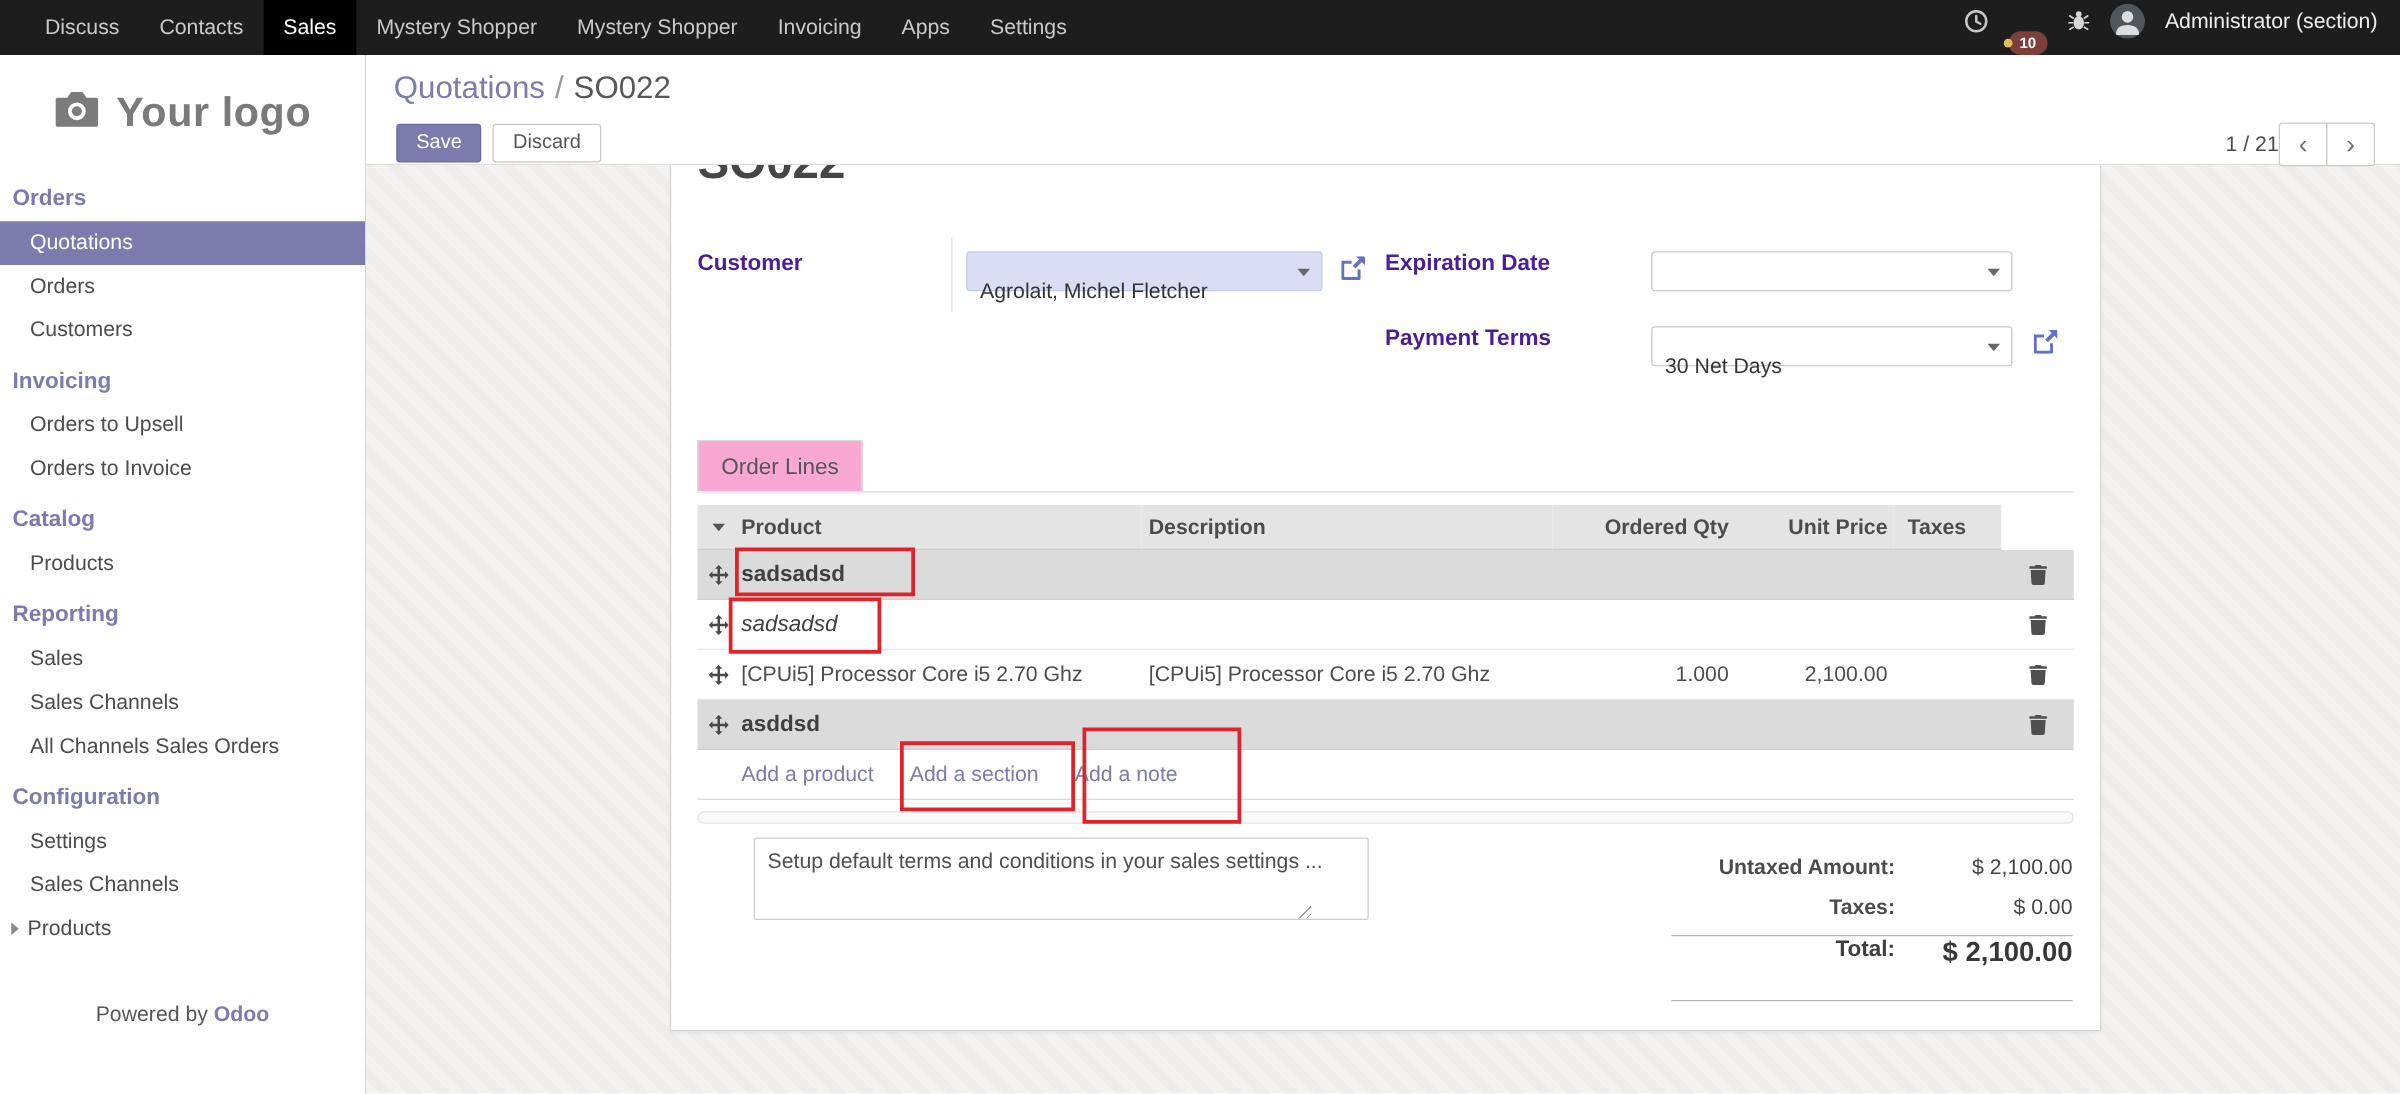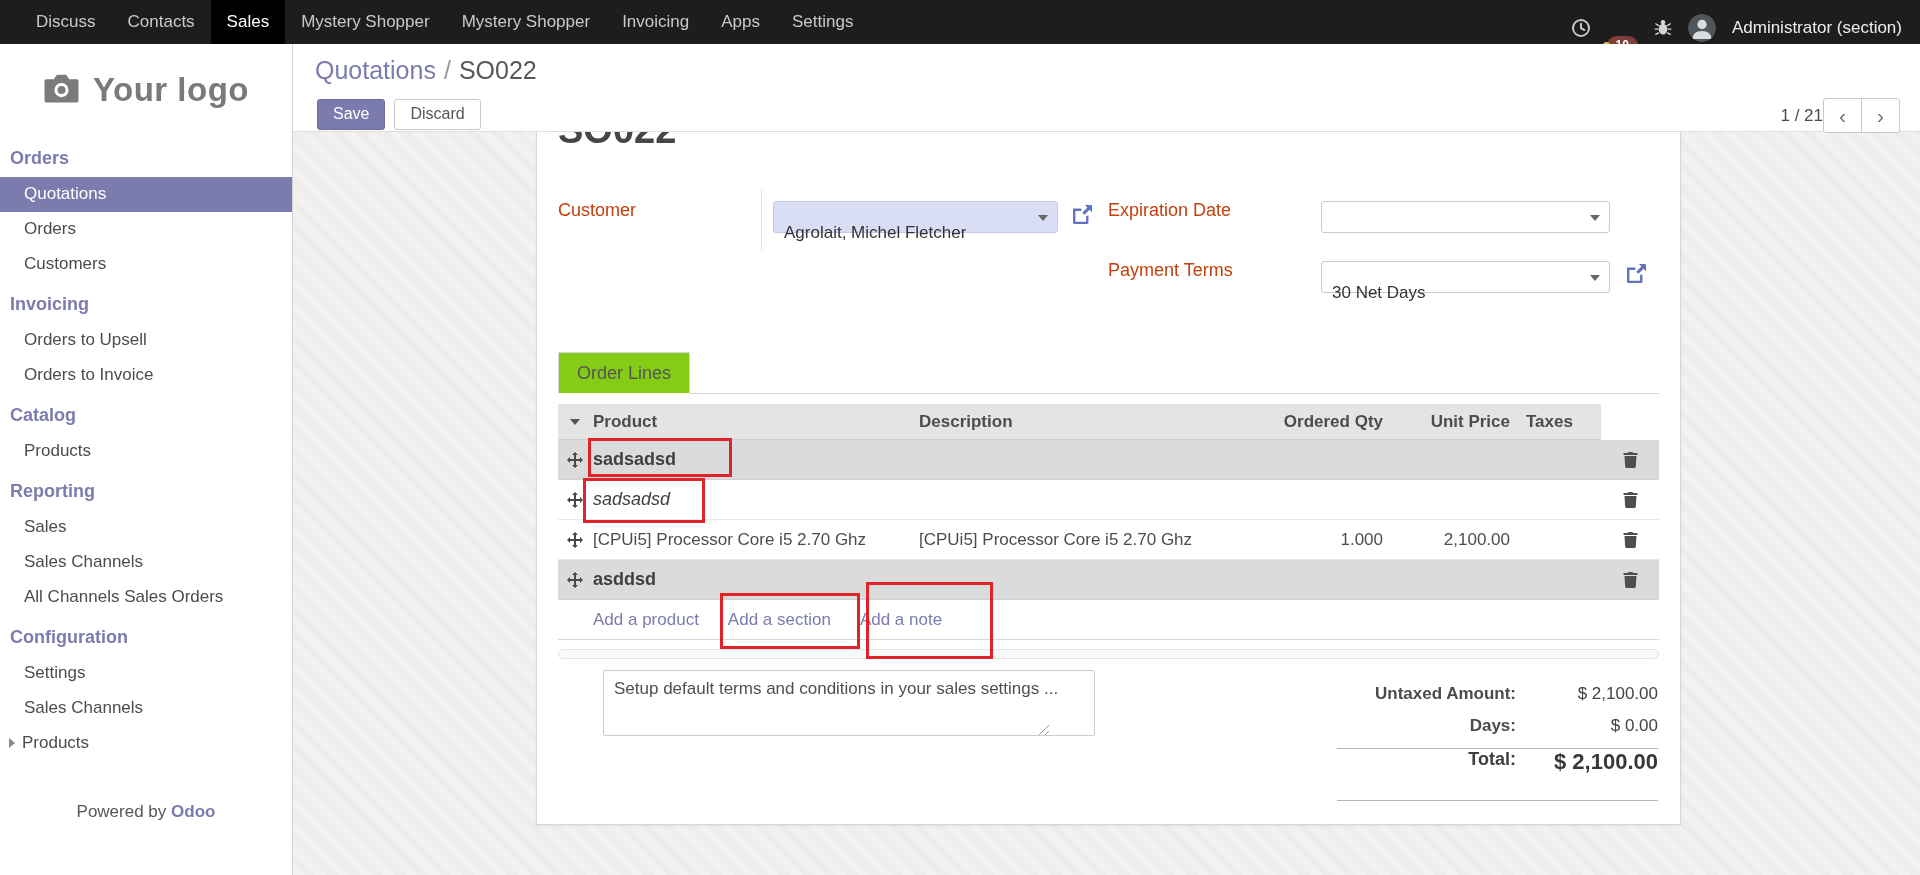--- a/index.html
+++ b/index.html
@@ -6,21 +6,21 @@
   html, body { margin: 0; background: #ffffff; }
   .page {
     position: relative; width: 1920px; height: 875px; overflow: hidden;
     background: #ffffff; color: #4c4c4c;
     font-family: "Liberation Sans", sans-serif;
   }
 
   
   .topbar {
     position: absolute; top: 0; left: 0; right: 0; height: 44px;
-    background: #1d1d1d; display: flex; align-items: flex-start; padding-left: 20px;
+    background: #1d1d1d; display: flex; align-items: flex-end; padding-left: 20px;
   }
   .nav-item {
     color: #c9c9c9; font-size: 17px; line-height: 44px; padding: 0 16px;
     text-decoration: none; cursor: pointer; white-space: nowrap;
   }
   .nav-item.active { background: #000; color: #fff; }
   .nav-right { margin-left: auto; display: flex; align-items: center; gap: 16px; padding-right: 18px; }
   .nav-icon { display: flex; align-items: center; cursor: pointer; }
   .badge {
     position: relative; background: #7c3f39; color: #fff; font-size: 12px; font-weight: bold;
@@ -79,21 +79,21 @@
     position: absolute; top: 88px; left: 0; right: 0; bottom: 0; overflow: hidden;
     background: repeating-linear-gradient(45deg, #f3f2f1 0px, #f3f2f1 8px, #eeedec 8px, #eeedec 16px);
   }
 
   
   .sheet {
     position: absolute; left: 243px; top: -55px; width: 1145px; height: 748px;
     background: #fff; border: 1px solid #d6d6d6; box-shadow: 0 1px 3px rgba(0,0,0,.06);
   }
   .so-title { position: absolute; left: 21px; top: 30px; font-size: 38px; line-height: 44px; font-weight: bold; color: #464646; }
-  .lbl { position: absolute; font-size: 18px; font-weight: normal; color: #c2410c; }
+  .lbl { position: absolute; font-size: 18px; font-weight: bold; color: #4c1d95; }
   .customer-lbl { left: 21px; top: 122px; }
   .exp-lbl { left: 571px; top: 122px; }
   .pay-lbl { left: 571px; top: 182px; }
   .vsep { position: absolute; left: 224px; top: 112px; width: 1px; height: 60px; background: #e3e3e3; }
   .m2o {
     position: absolute; height: 32px; border: 1px solid #cacaca; border-radius: 3px; background: #fff;
     font-size: 17px; color: #333; display: flex; align-items: center; padding: 0 24px 0 10px; cursor: pointer;
   }
   .customer-field { left: 236px; top: 123px; width: 285px; background: #d9def4; border-color: #c3c9e9; }
   .exp-field { left: 784px; top: 123px; width: 289px; }
@@ -104,21 +104,21 @@
     border-left: 5px solid transparent; border-right: 5px solid transparent; border-top: 6px solid #666;
   }
   .ext-link { position: absolute; display: flex; cursor: pointer; }
   .cust-ext { left: 536px; top: 127px; }
   .pay-ext { left: 1090px; top: 186px; }
 
   
   .tabs { position: absolute; left: 21px; top: 274px; width: 1101px; height: 42px; border-bottom: 1px solid #d8d8d8; display: flex; }
   .tab { font-size: 18px; padding: 0 18px; line-height: 41px; color: #7C7BAD; cursor: pointer; }
   .tab.active {
-    border: 1px solid #d8d8d8; border-bottom: 1px solid #fff; background: #84cc16;
+    border: 1px solid #d8d8d8; border-bottom: 1px solid #fff; background: #f9a8d4;
     color: #555; height: 42px; margin-bottom: -1px;
   }
 
   
   .olist { position: absolute; left: 21px; top: 326px; width: 1101px; font-size: 17px; }
   .ol-head { display: flex; height: 36px; }
   .ol-head > div {
     background: #e4e4e4; border-bottom: 1px solid #cfcfcf; display: flex; align-items: center;
     font-weight: bold; color: #4c4c4c;
   }
@@ -412,21 +412,21 @@
 
         <textarea class="terms" style="">Setup default terms and conditions in your sales settings ...</textarea>
         <div class="grip"></div>
 
         <div class="totals">
           <div class="t-row">
             <span class="t-label">Untaxed Amount:</span>
             <span class="t-value">$ 2,100.00</span>
           </div>
           <div class="t-row">
-            <span class="t-label">Days:</span>
+            <span class="t-label">Taxes:</span>
             <span class="t-value">$ 0.00</span>
           </div>
           <div class="t-row t-total">
             <span class="t-label">Total:</span>
             <span class="t-value">$ 2,100.00</span>
           </div>
         </div>
 
       </div>
     </div>

